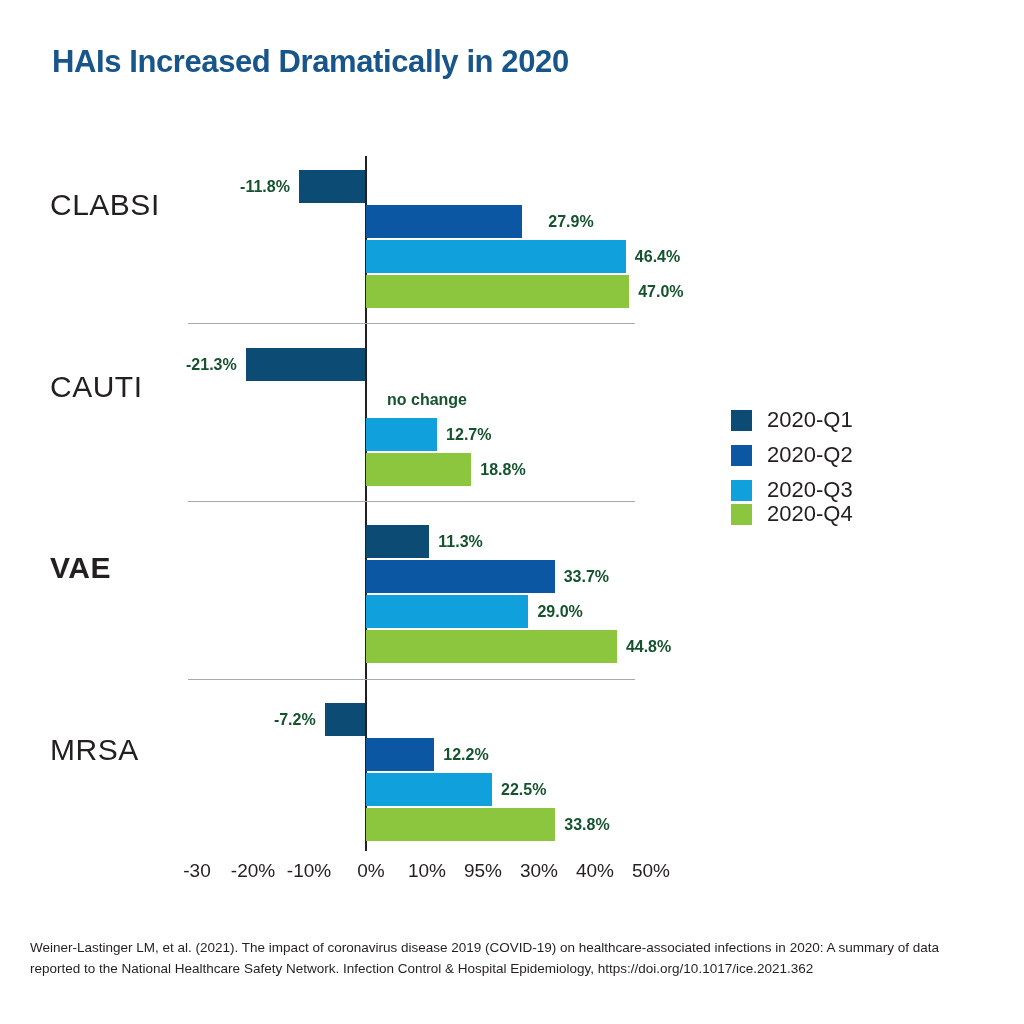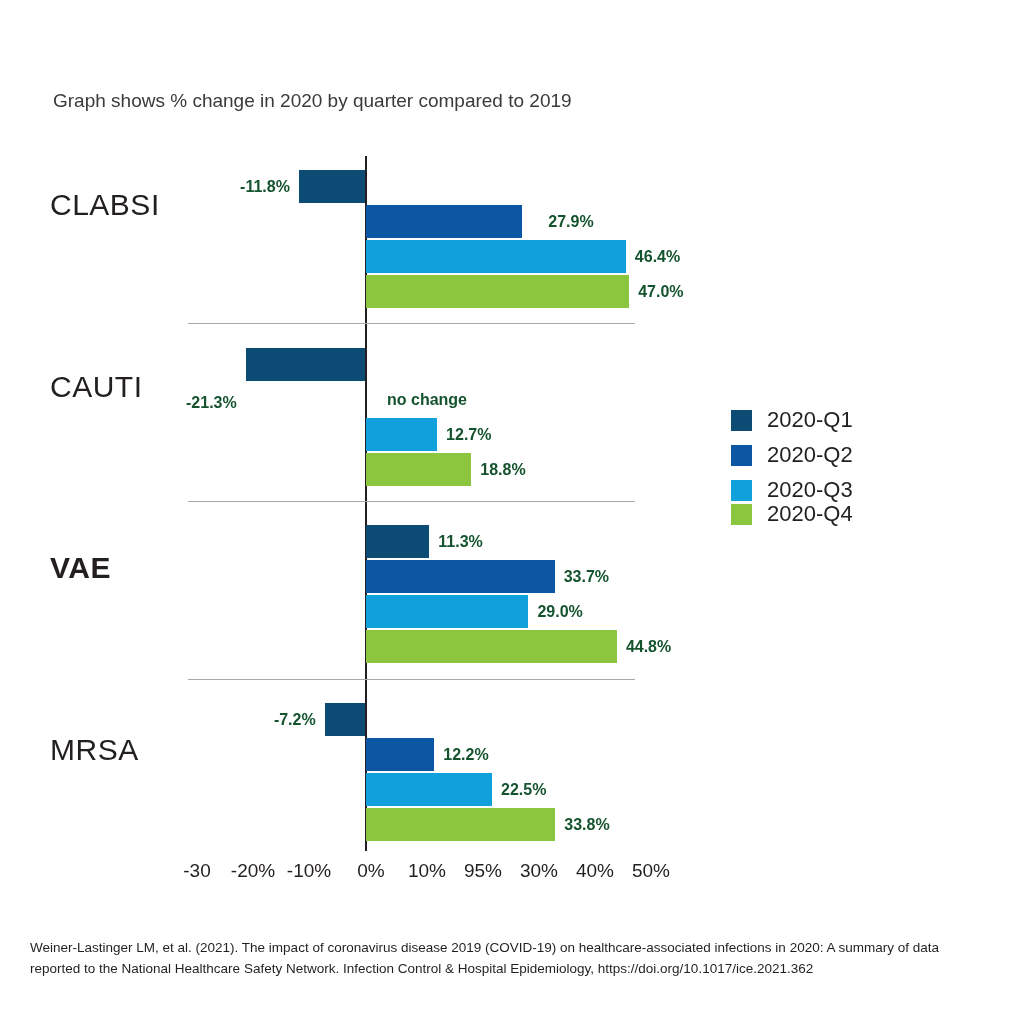--- a/index.html
+++ b/index.html
@@ -141,39 +141,39 @@
     font-size: 13.5px;
     line-height: 1.55;
     color: #231f20;
   }
 </style>
 </head>
 <body>
 
 <div class="page">
 
-  <div class="subtitle">Graph shows % change in 2020 by quarter compared to 2019</div>
+  <div class="title">HAIs Increased Dramatically in 2020</div>
 
   <div class="chart" id="chart-root">
     <div class="zero-axis"></div>
   <div class="group-sep" style="top: 315px;"></div>
       <div class="group-sep" style="top: 493px;"></div>
       <div class="group-sep" style="top: 671px;"></div>
       <div class="cat-label" style="top: 180px;">CLABSI</div>
       <div class="bar" style="top: 162px; left: 298.92px; width: 66.08px; background: rgb(12, 76, 116);"></div>
       <div class="bar-value left" style="top: 162px; right: 734.08px;">-11.8%</div>
       <div class="bar" style="top: 197px; left: 366px; width: 156.24px; background: rgb(11, 87, 164);"></div>
       <div class="bar-value right" style="top: 197px; left: 531.24px; margin-left: 17px;">27.9%</div>
       <div class="bar" style="top: 232px; left: 366px; width: 259.84px; background: rgb(16, 160, 220);"></div>
       <div class="bar-value right" style="top: 232px; left: 634.84px;">46.4%</div>
       <div class="bar" style="top: 267px; left: 366px; width: 263.2px; background: rgb(140, 198, 62);"></div>
       <div class="bar-value right" style="top: 267px; left: 638.2px;">47.0%</div>
       <div class="cat-label" style="top: 362px;">CAUTI</div>
       <div class="bar" style="top: 340px; left: 245.72px; width: 119.28px; background: rgb(12, 76, 116);"></div>
-      <div class="bar-value left" style="top: 340px; right: 787.28px; margin-top: 38px;">-21.3%</div>
+      <div class="bar-value left" style="top: 340px; right: 787.28px;">-21.3%</div>
       <div class="bar-value right" style="top: 375px; left: 387px;">no change</div>
       <div class="bar" style="top: 410px; left: 366px; width: 71.12px; background: rgb(16, 160, 220);"></div>
       <div class="bar-value right" style="top: 410px; left: 446.12px;">12.7%</div>
       <div class="bar" style="top: 445px; left: 366px; width: 105.28px; background: rgb(140, 198, 62);"></div>
       <div class="bar-value right" style="top: 445px; left: 480.28px;">18.8%</div>
       <div class="cat-label" style="top: 543px; font-weight: bold;">VAE</div>
       <div class="bar" style="top: 517px; left: 366px; width: 63.28px; background: rgb(12, 76, 116);"></div>
       <div class="bar-value right" style="top: 517px; left: 438.28px;">11.3%</div>
       <div class="bar" style="top: 552px; left: 366px; width: 188.72px; background: rgb(11, 87, 164);"></div>
       <div class="bar-value right" style="top: 552px; left: 563.72px;">33.7%</div>

